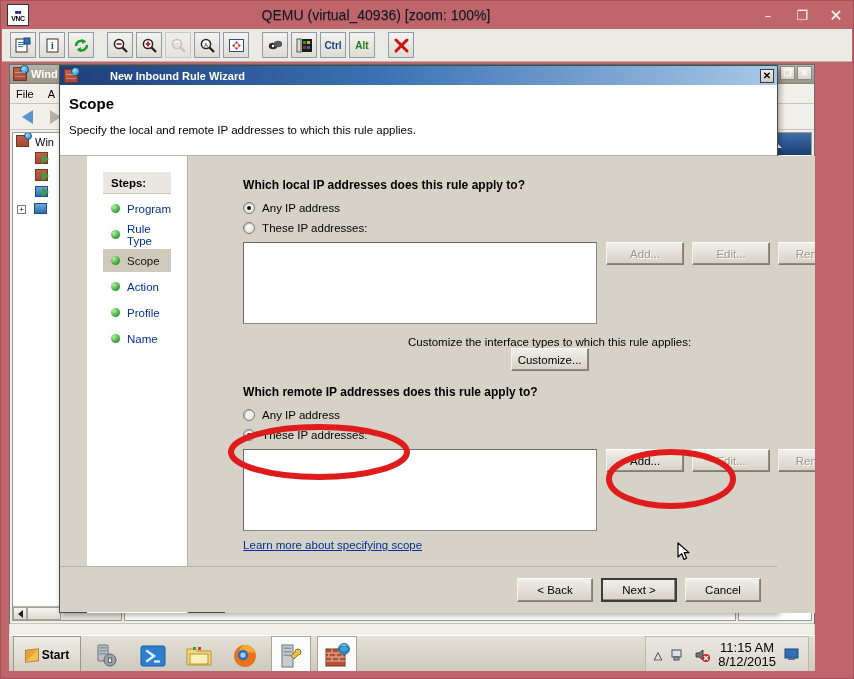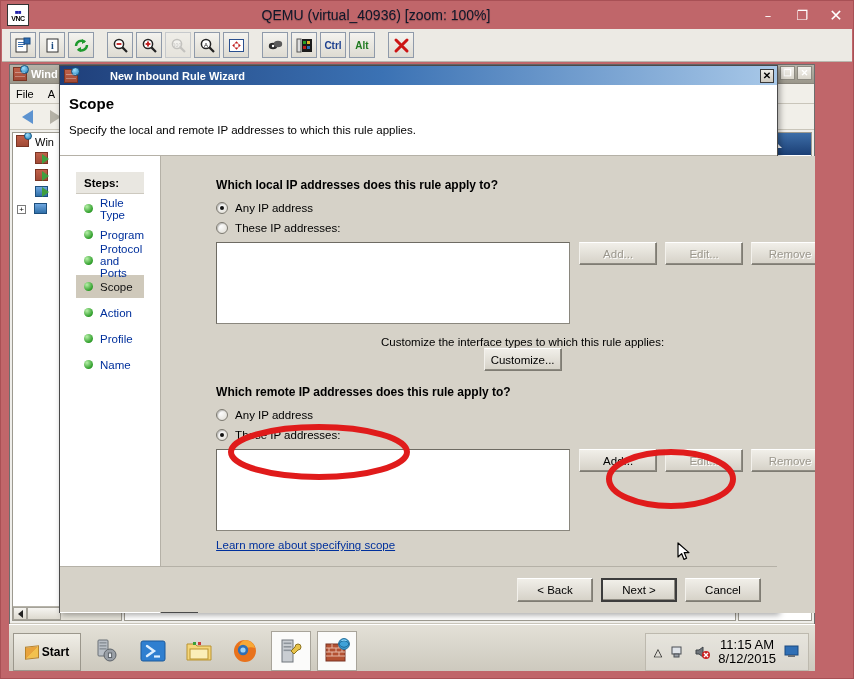--- a/index.html
+++ b/index.html
@@ -161,24 +161,24 @@
 
   
   #mmc-topright-btns{
     position:absolute; right:2px; top:1px; display:flex; gap:2px;
   }
   .tiny-btn{ width:15px;height:14px; background:linear-gradient(#f3f1ec,#d9d5cb);
     border:1px solid #8d8a81; font-size:9px; display:flex;align-items:center;justify-content:center;}
 
   
   #taskbar{
-    position:absolute; left:0; bottom:0; width:806px; height:47px;
+    position:absolute; left:0; bottom:0; width:806px; height:36px;
     background:linear-gradient(#e3e0d7,#cdc9be);
     border-top:1px solid #fff;
-    display:flex; align-items:flex-end;
+    display:flex; align-items:flex-start;
   }
   #start-btn{
     width:68px; height:38px; margin-left:4px;
     background:linear-gradient(#f0eee7,#d3cfc4);
     border:1px solid #9b978c;
     display:flex; align-items:center; justify-content:center; gap:3px;
     font-weight:bold; font-size:12px;
   }
   .win-flag{
     width:14px;height:13px;
@@ -220,20 +220,21 @@
     background:#fff; height:71px; border-bottom:1px solid #b5b1a7;
     padding:10px 0 0 9px;
   }
   #dlg-header h1{ margin:0; font-size:15px; font-weight:bold; color:#000; }
   #dlg-header p{ margin:12px 0 0 0; font-size:11.5px; color:#000; }
 
   #dlg-body{ display:flex; height:457px; }
   #steps-pane{
     width:166px; background:#fff; border-right:1px solid #b5b1a7;
     padding:16px;
+    margin-left:27px;
   }
   #steps-head{
     height:22px; background:#e9e7e1; border-bottom:1px solid #cdc9bf;
     display:flex; align-items:center; padding-left:8px;
     font-weight:bold; font-size:11.5px;
   }
   .step{
     display:flex; align-items:center; height:23px; padding-left:8px; gap:7px;
     font-size:11.5px; color:#00309c; margin-top:3px;
   }
@@ -519,29 +520,25 @@
         <h1>Scope</h1>
         <p>Specify the local and remote IP addresses to which this rule applies.</p>
       </div>
 
       <div id="dlg-body">
 
         <div id="steps-pane">
           <div id="steps-head">Steps:</div>
           <div class="step">
             <span class="bullet"></span>
-            <span>Rule Type</span>
+            <span>Program</span>
           </div>
           <div class="step">
             <span class="bullet"></span>
-            <span>Program</span>
-          </div>
-          <div class="step">
-            <span class="bullet"></span>
-            <span>Protocol and Ports</span>
+            <span>Rule Type</span>
           </div>
           <div class="step current">
             <span class="bullet"></span>
             <span>Scope</span>
           </div>
           <div class="step">
             <span class="bullet"></span>
             <span>Action</span>
           </div>
           <div class="step">

